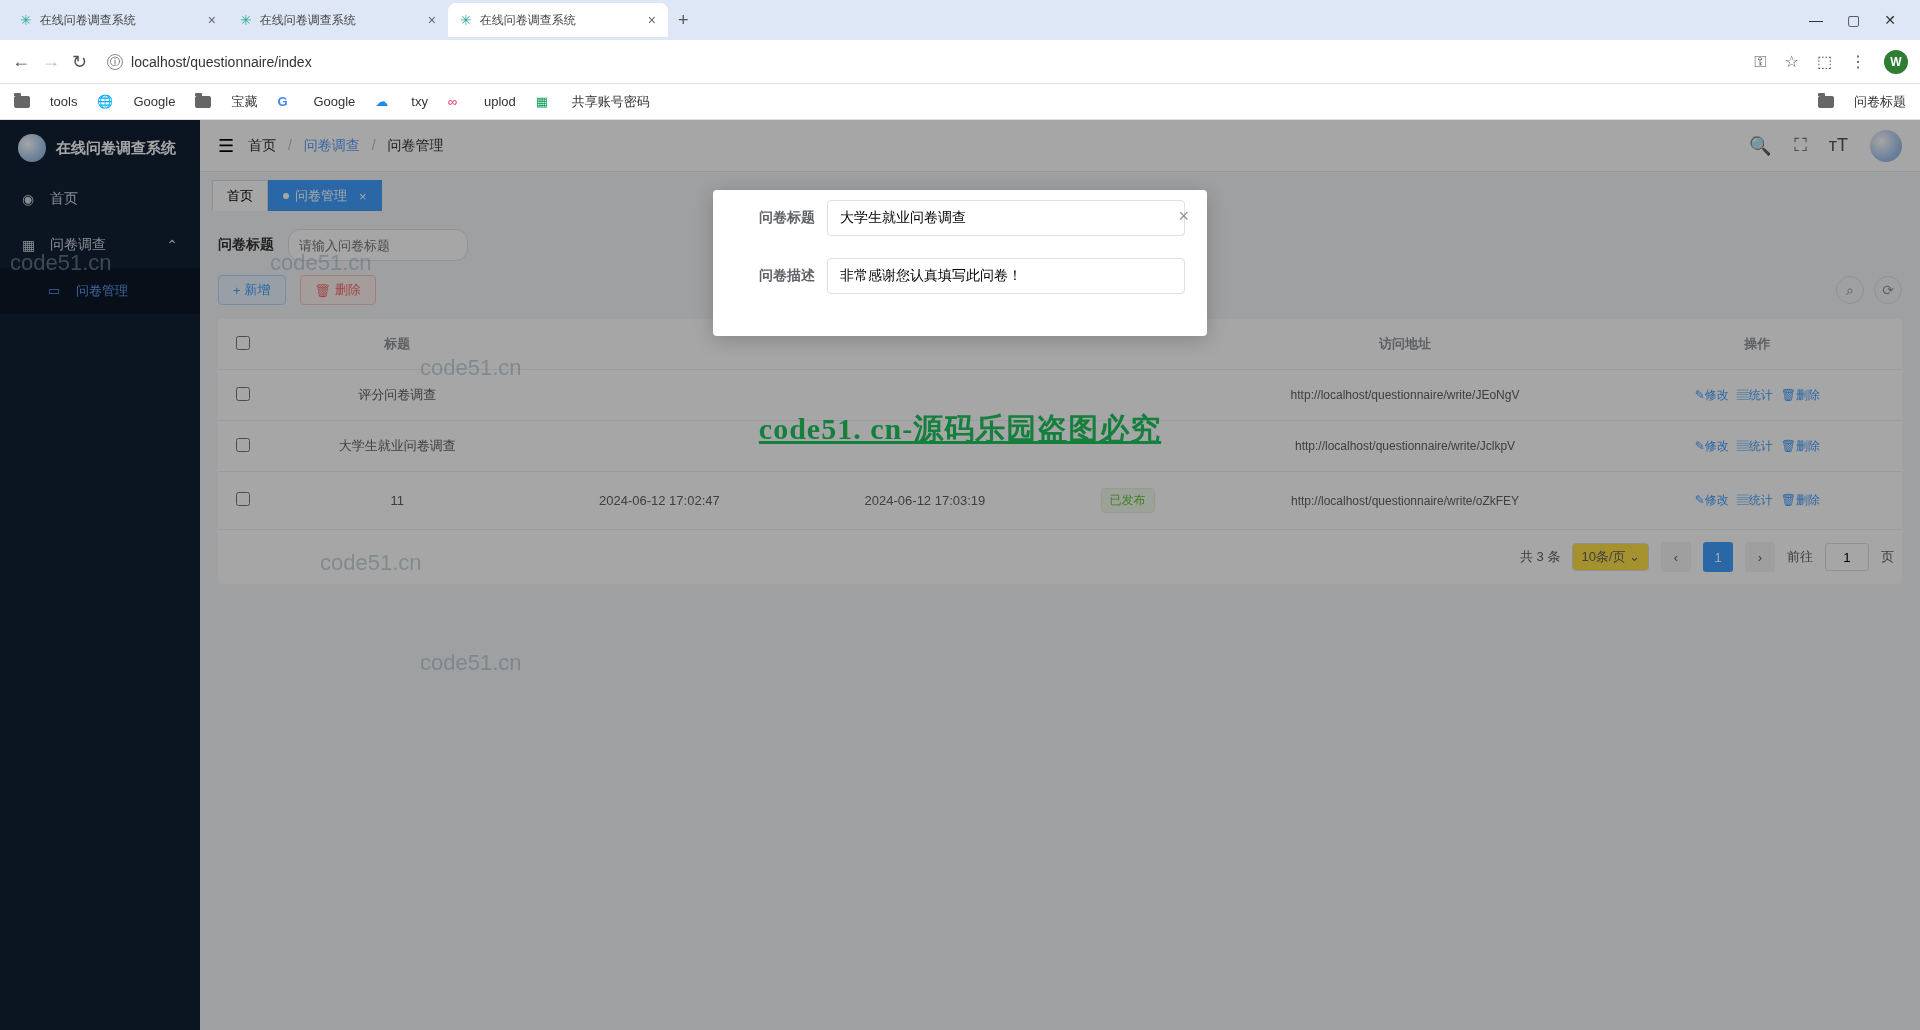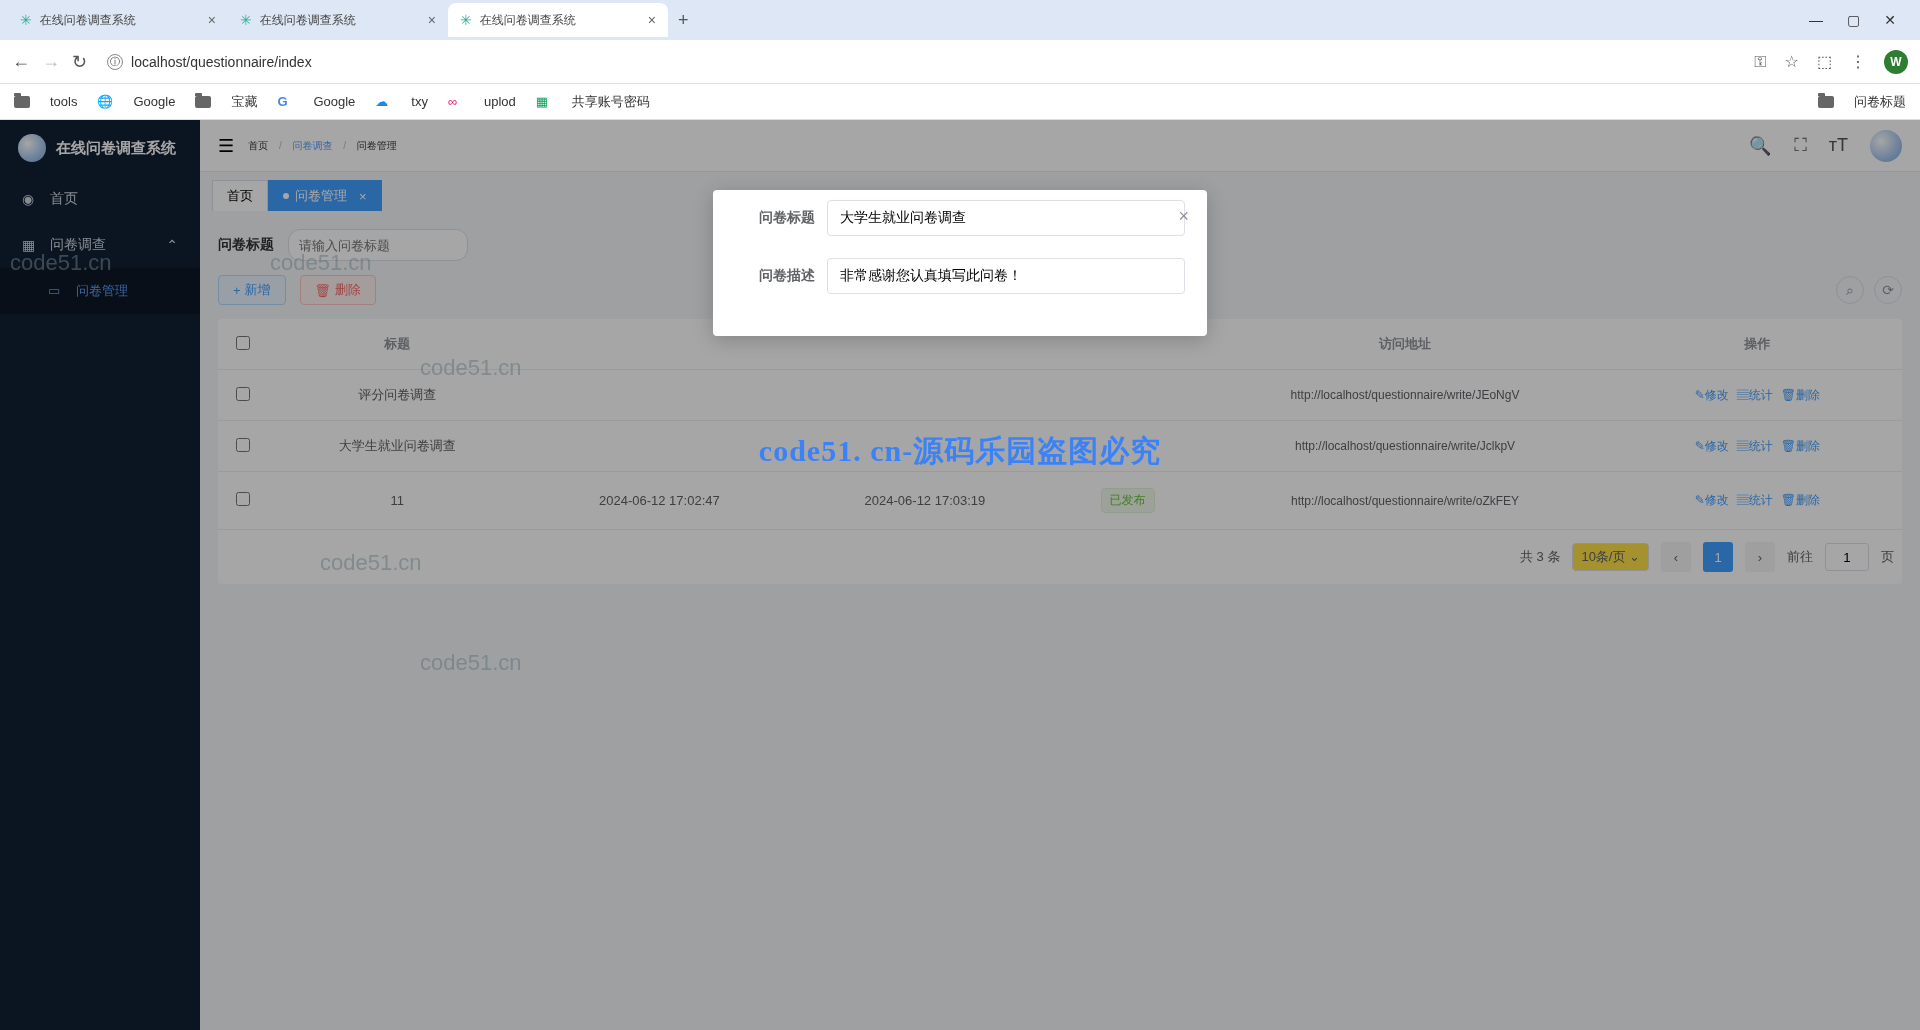--- a/index.html
+++ b/index.html
@@ -35,21 +35,21 @@
 .brand { display: flex; align-items: center; gap: 10px; padding: 14px 18px; font-size: 15px; font-weight: 600; color: #fff; }
 .brand-logo { width: 28px; height: 28px; border-radius: 50%; background: radial-gradient(circle at 35% 35%, #fff, #a7c7ee 60%, #7ea9d8); }
 .menu-item { display: flex; align-items: center; gap: 12px; padding: 14px 22px; font-size: 14px; cursor: pointer; }
 .menu-item.sub { padding-left: 48px; background: #0d1826; color: #5a9cf8; font-size: 13px; }
 .menu-item .arrow { margin-left: auto; }
 .m-icon { width: 16px; height: 16px; display: inline-block; }
 
 .main { flex: 1; background: #f4f6f8; display: flex; flex-direction: column; overflow: hidden; }
 .topbar { height: 52px; background: #fff; display: flex; align-items: center; padding: 0 18px; gap: 14px; border-bottom: 1px solid #e8e8e8; }
 .hamburger { cursor: pointer; font-size: 18px; }
-.crumb { font-size: 10px; color: #333; }
+.crumb { font-size: 14px; color: #333; }
 .crumb a { color: #5a9cf8; text-decoration: none; }
 .crumb .sep { color: #bbb; margin: 0 8px; }
 .top-right { margin-left: auto; display: flex; gap: 22px; align-items: center; color: #555; }
 .top-right span { cursor: pointer; font-size: 18px; }
 .top-right .avatar-sm { width: 32px; height: 32px; border-radius: 50%; background: radial-gradient(circle at 35% 35%, #fff, #a7c7ee 60%, #7ea9d8); }
 
 .tab-strip { padding: 8px 12px 0; display: flex; gap: 0; }
 .ptab { padding: 6px 14px; font-size: 13px; border: 1px solid #dcdfe6; background: #fff; cursor: pointer; border-bottom: none; }
 .ptab.active { background: #409eff; color: #fff; border-color: #409eff; display: flex; align-items: center; gap: 6px; }
 .ptab .dot { width: 6px; height: 6px; border-radius: 50%; background: #fff; display: inline-block; }
@@ -88,21 +88,21 @@
 .modal { width: 494px; background: #fff; border-radius: 4px; box-shadow: 0 4px 20px rgba(0,0,0,0.2); position: relative; }
 .modal-head { padding: 18px 22px; font-size: 17px; color: #303133; }
 .modal-close { position: absolute; top: 16px; right: 18px; color: #909399; cursor: pointer; font-size: 18px; }
 .modal-body { padding: 10px 22px 20px; }
 .form-row { display: flex; align-items: center; margin-bottom: 22px; }
 .form-row label { width: 80px; text-align: right; font-size: 14px; color: #606266; margin-right: 12px; font-weight: 600; }
 .form-row input { flex: 1; height: 36px; border: 1px solid #dcdfe6; border-radius: 4px; padding: 0 12px; font-size: 14px; }
 .modal-foot { padding: 12px 22px 22px; display: flex; justify-content: flex-end; gap: 10px; }
 .btn-default { background: #fff; border: 1px solid #dcdfe6; color: #606266; }
 
-.watermark-banner { position: absolute; top: 311px; left: 50%; transform: translateX(-50%); color: #3b82f6; font-size: 30px; font-weight: 600; letter-spacing: 1px; z-index: 1000; pointer-events: none; font-family: "SimSun", serif; white-space: nowrap; }
+.watermark-banner { position: absolute; top: 289px; left: 50%; transform: translateX(-50%); color: #15803d; font-size: 30px; font-weight: 600; letter-spacing: 1px; z-index: 1000; pointer-events: none; font-family: "SimSun", serif; white-space: nowrap; text-decoration: underline; }
 
 .wm { position: absolute; color: #98b3bf; font-size: 22px; opacity: 0.55; pointer-events: none; user-select: none; z-index: 0; }
 </style>
 </head>
 <body>
 
 <div class="browser">
 
   <div class="tab-bar">
     <div class="tab">

